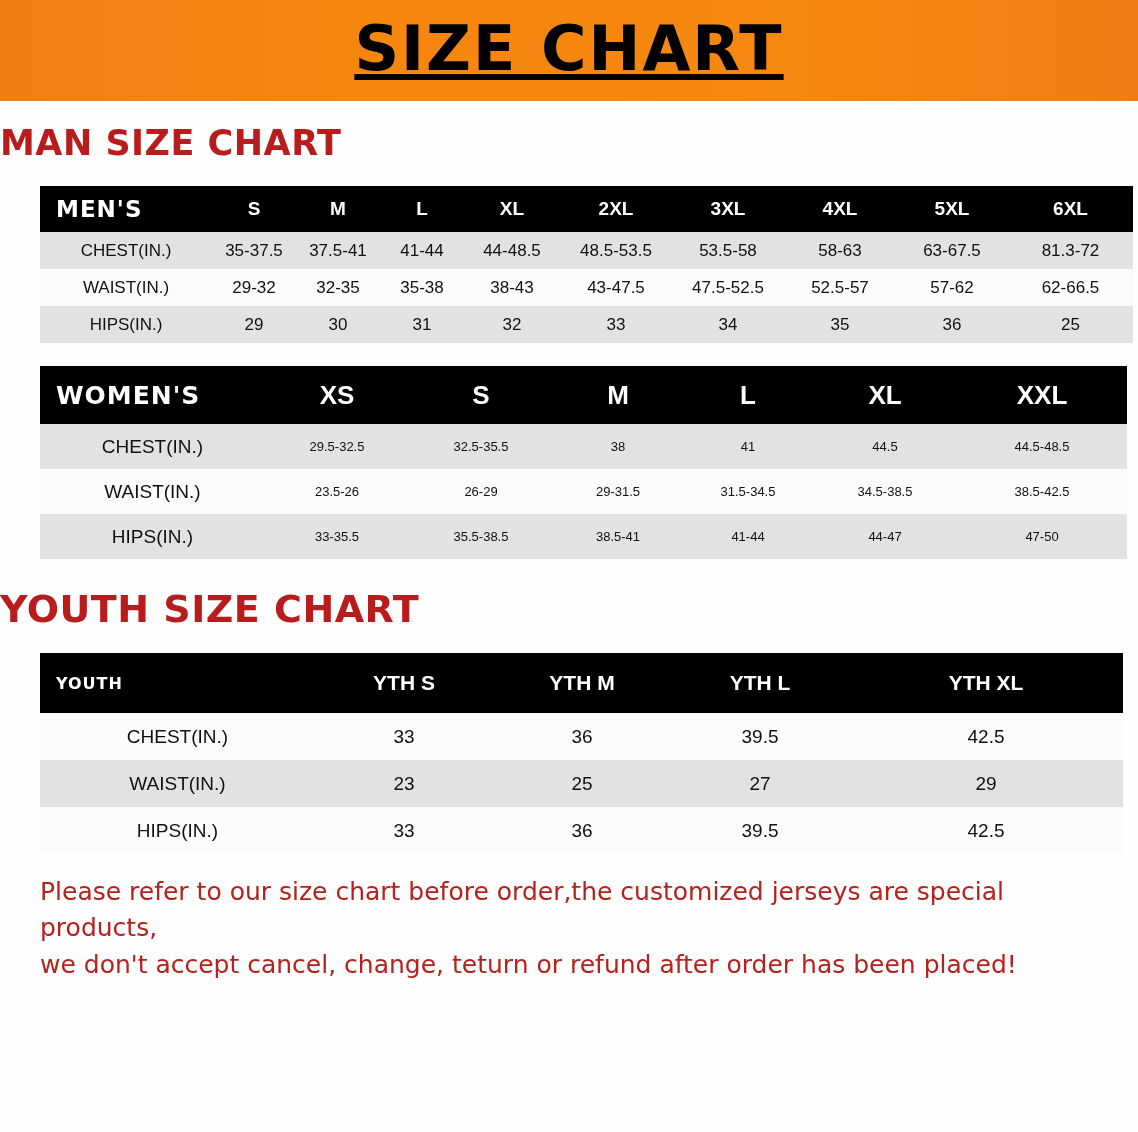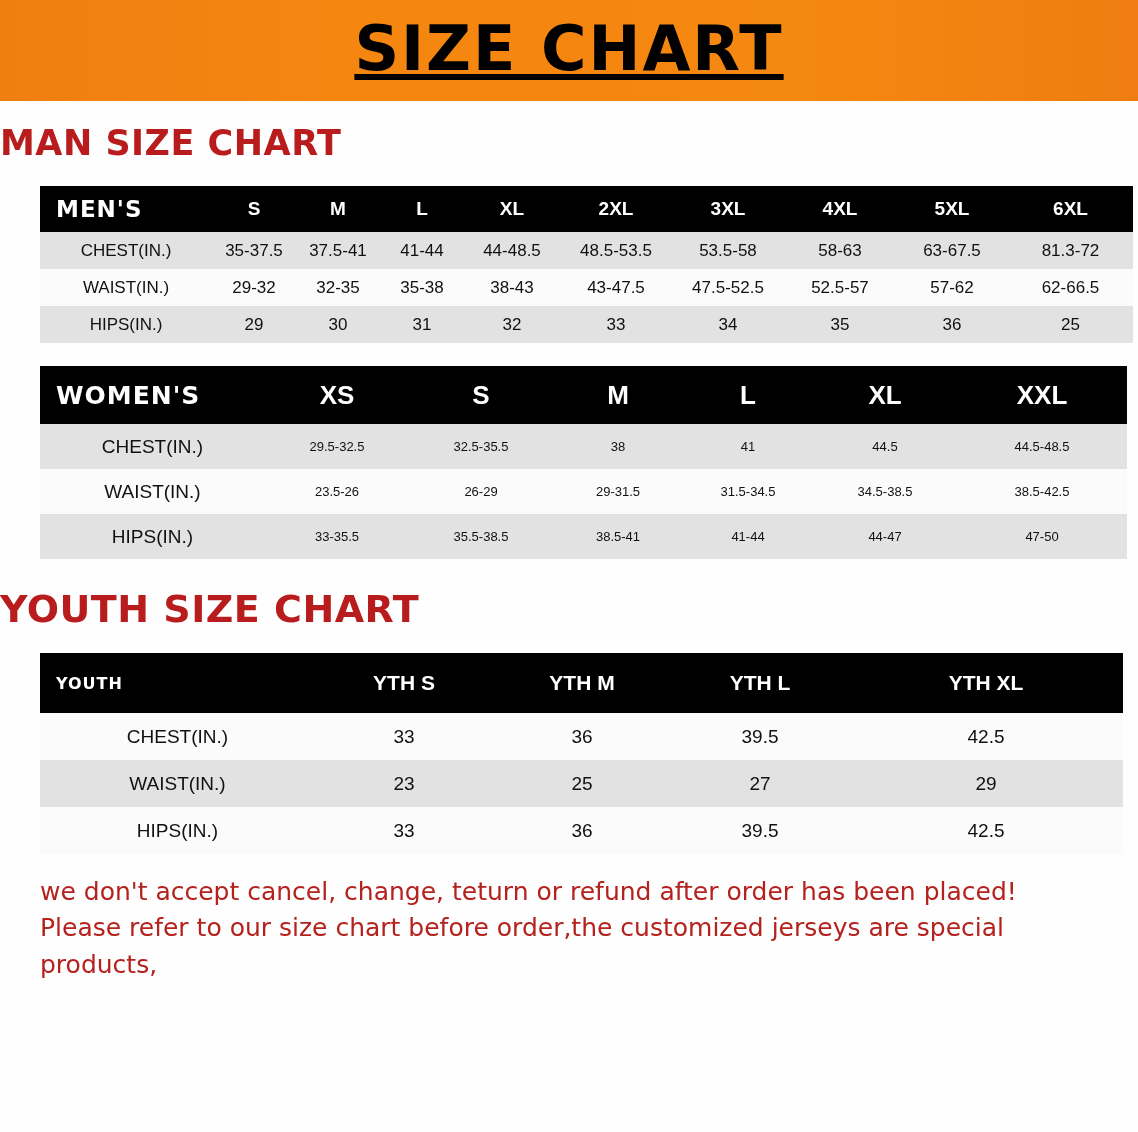--- a/index.html
+++ b/index.html
@@ -269,17 +269,17 @@
           <td>33</td>
           <td>36</td>
           <td>39.5</td>
           <td>42.5</td>
         </tr>
       </tbody>
     </table>
   </div>
 
   <div class="note">
+    <div>Please refer to our size chart before order,the customized jerseys are special products,</div>
     <div>we don't accept cancel, change, teturn or refund after order has been placed!</div>
-    <div>Please refer to our size chart before order,the customized jerseys are special products,</div>
   </div>
 
 </div>
 
 </body></html>

